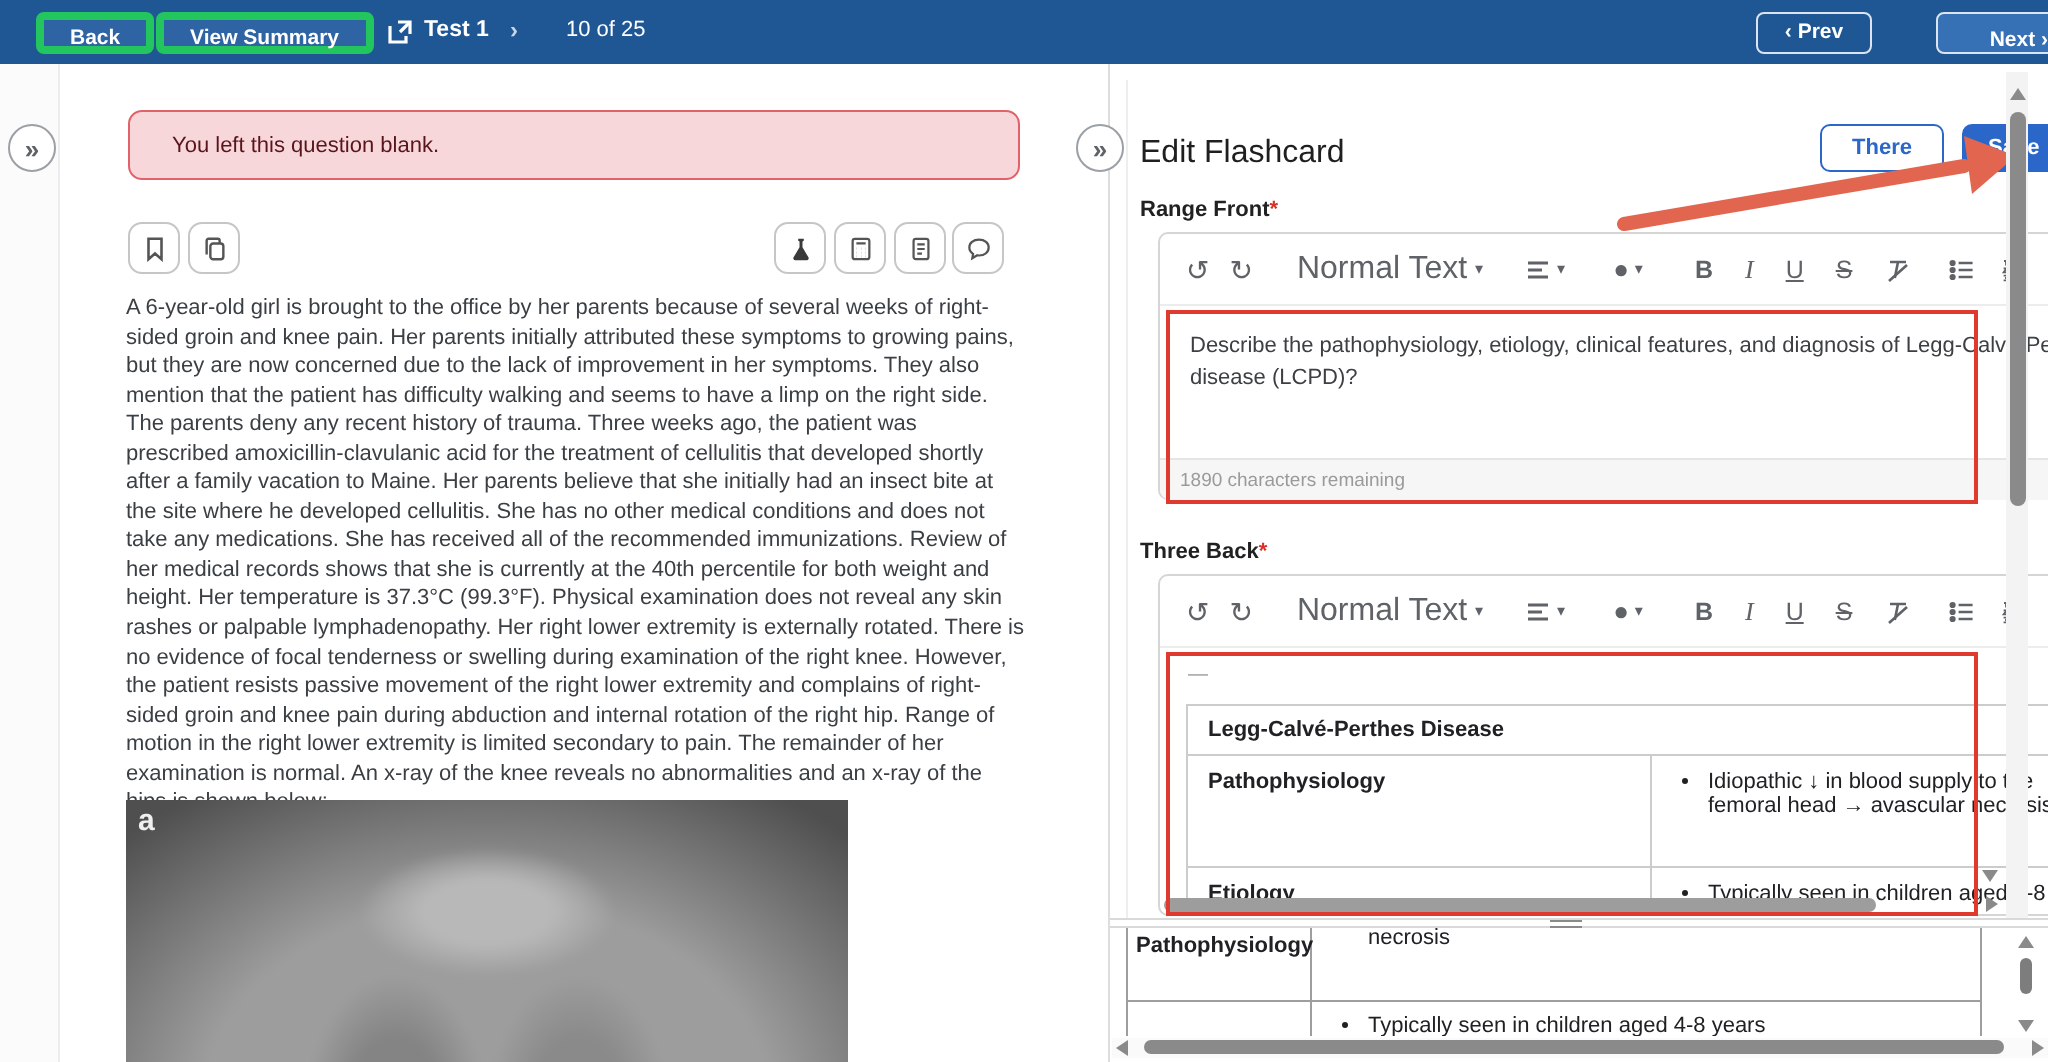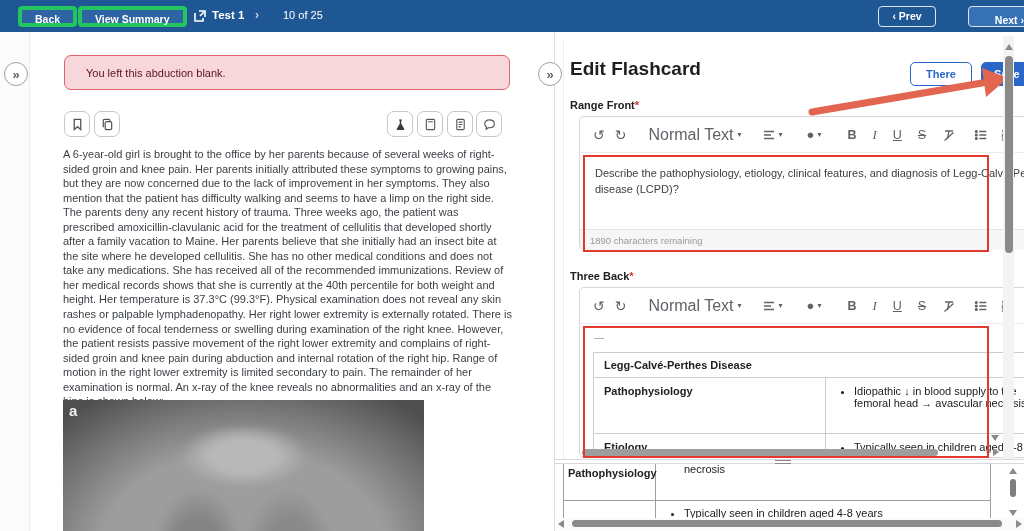--- a/index.html
+++ b/index.html
@@ -50,21 +50,21 @@
       radial-gradient(ellipse 60px 90px at 38% 55%, #848484 0 40%, rgba(132,132,132,0) 75%),
       radial-gradient(ellipse 60px 90px at 62% 55%, #8a8a8a 0 40%, rgba(138,138,138,0) 75%),
       radial-gradient(ellipse 260px 190px at 50% 55%, #9d9d9d 0 55%, #4f4f4f 100%),
       #5c5c5c; }
   .xray-label { position:absolute; left:6px; top:2px; color:#efefef; font-size:15px; font-weight:bold; z-index:2; }
 
   .divider-v { position:absolute; left:554px; top:32px; width:1px; height:499px; background:#ddd; }
   .panel-edge { position:absolute; left:563px; top:40px; width:1px; height:420px; background:#eee; }
 
   
-  .ef-title { position:absolute; left:570px; top:58px; font-size:19px; font-weight:bold; color:#1f1f1f; }
+  .ef-title { position:absolute; left:570px; top:68px; font-size:16px; font-weight:normal; color:#1f1f1f; }
   .btn-cancel { position:absolute; left:910px; top:62px; width:62px; height:24px; background:#fff;
                 border:1.5px solid #2b67c9; border-radius:5px; color:#2b67c9; font-size:11px; font-weight:bold; cursor:pointer; }
   .btn-save { position:absolute; left:981px; top:62px; width:58px; height:24px; background:#2b67c9;
               border:1.5px solid #2b67c9; border-radius:5px; color:#fff; font-size:11px; font-weight:bold;
               text-align:left; padding-left:12px; cursor:pointer; }
 
   .field-label { position:absolute; font-size:11px; font-weight:bold; color:#212121; }
   .req { color:#d93025; }
 
   .editor { position:absolute; left:579px; width:461px; background:#fff; border:1px solid #d5d5d5; border-radius:5px; }
@@ -169,21 +169,21 @@
     <button class="tb-btn tb-next">
       <span>Next</span>
       <span>›</span>
     </button>
   </div>
 
   <div class="left-rail"></div>
   <div class="collapse-circle cc-left">»</div>
 
   <div class="alert">
-    <span>You left this abduction blank.</span>
+    <span>You left this question blank.</span>
   </div>
 
   <button class="icon-btn" style="left:64px">
     <svg viewBox="0 0 14 14" fill="none" stroke="#555" stroke-width="1.4">
       <path d="M3.5 1.5h7v11L7 9.4 3.5 12.5z"></path>
     </svg>
   </button>
   <button class="icon-btn" style="left:94px">
     <svg viewBox="0 0 14 14" fill="none" stroke="#555" stroke-width="1.3">
       <rect x="4.5" y="4" width="7" height="8.5" rx="1.5"></rect>

